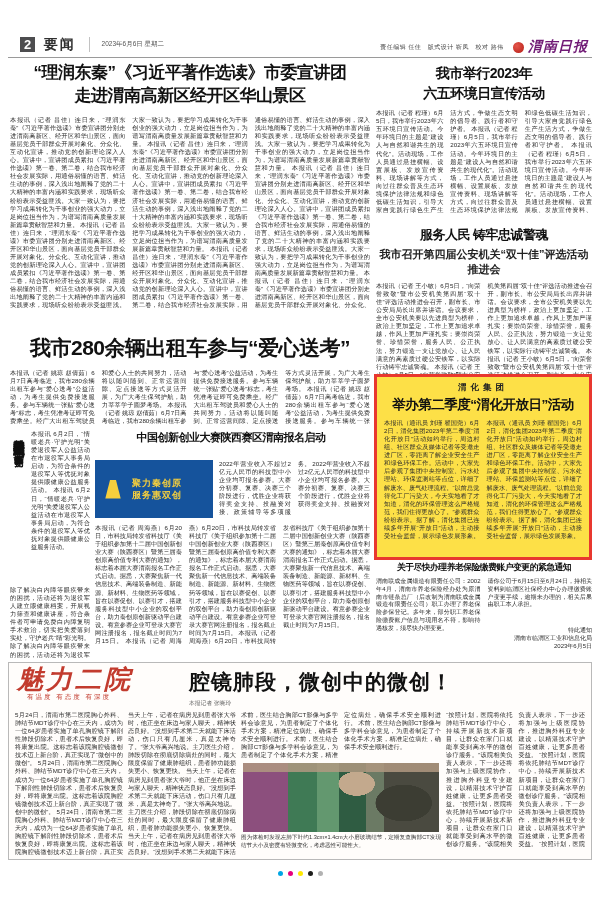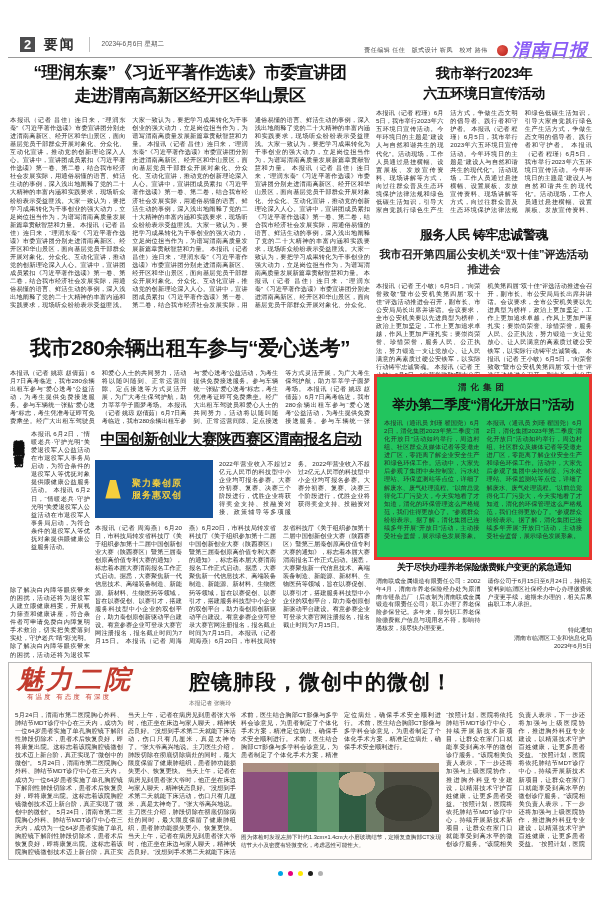--- a/index.html
+++ b/index.html
@@ -6,21 +6,21 @@
   .sheet{position:relative;width:600px;height:907px;margin:0 auto;background:#fff;overflow:hidden;}
   
   .hdr{position:absolute;left:20px;top:35px;right:12px;height:20px;}
   .pagenum{display:inline-block;background:#4d4d4f;color:#fff;font-weight:bold;font-size:13px;line-height:15px;padding:0 4px;vertical-align:middle;}
   .section{font-size:14px;font-weight:bold;color:#2f2f2f;margin-left:4px;vertical-align:middle;letter-spacing:2px;}
   .hdr-div{display:inline-block;width:1px;height:15px;background:#c2c2c2;margin:0 7px 0 9px;vertical-align:middle;}
   .date{font-size:6.5px;color:#555;vertical-align:middle;}
   .hdr-right{position:absolute;right:0;top:3px;font-size:6px;color:#444;white-space:nowrap;}
   .hdr-right .editors{vertical-align:middle;letter-spacing:.5px;}
   .logo-dot{display:inline-block;width:11px;height:11px;border-radius:50%;background:radial-gradient(circle at 35% 35%,#e5574b,#b41d17);vertical-align:middle;margin:0 2px 0 8px;}
-  .paper-logo{font-family:"Liberation Serif",serif;font-style:italic;font-weight:bold;font-size:18px;color:#8b5cf6;vertical-align:middle;letter-spacing:1px;margin-top:29px;}
+  .paper-logo{font-family:"Liberation Serif",serif;font-style:italic;font-weight:bold;font-size:14px;color:#701a75;vertical-align:middle;letter-spacing:1px;margin-top:29px;}
   .hdr-rule{position:absolute;left:8px;right:8px;top:57px;border-top:1px solid #9a9a9a;}
   
   .t-center{text-align:center;}
   .headline{font-weight:bold;color:#111;letter-spacing:-.5px;}
   .body-txt{font-size:6.2px;line-height:1.3;color:#2a2a2a;text-align:justify;overflow:hidden;}
   .cols-2{column-count:2;column-gap:7px;}
   .cols-3{column-count:3;column-gap:7px;}
   .cols-4{column-count:4;column-gap:7px;}
   
   .art-xjp{position:absolute;left:10px;top:62px;width:360px;}
@@ -40,28 +40,28 @@
   .art-vet{position:absolute;left:10px;top:430px;width:80px;height:230px;}
   .vet-row{display:flex;height:152px;}
   .v-title{writing-mode:vertical-rl;height:152px;color:#111;}
   .v-title .vt-main{font-size:11.5px;font-weight:bold;letter-spacing:.5px;}
   .v-title .vt-quote{font-size:9px;font-weight:bold;margin-top:2px;}
   .vet-side{flex:1;margin-left:3px;}
   .vet-side .body-txt{height:152px;}
   .vet-bottom{margin-top:4px;height:72px;}
   
   .art-contest{position:absolute;left:92px;top:430px;width:278px;height:230px;}
-  .art-contest .headline{font-size:15px;text-decoration:underline;}
+  .art-contest .headline{font-size:11px;}
   .banner{position:absolute;left:3px;top:30px;width:118px;height:58px;background:#15539c;display:flex;align-items:center;padding:0 6px;box-sizing:border-box;}
   .banner-glyph{width:24px;height:19px;background:#f6cf3d;clip-path:polygon(38% 0,62% 0,82% 100%,18% 100%);margin-right:7px;flex:none;}
   .banner-text{color:#f6cf3d;font-size:9px;font-weight:bold;line-height:1.35;letter-spacing:1px;}
   .contest-side{position:absolute;left:127px;top:30px;right:0;height:58px;}
   .contest-below{position:absolute;left:3px;right:0;top:94px;height:132px;}
   
-  .art-weihua{position:absolute;left:374px;top:374px;width:218px;height:186px;border:3px solid #e8382f;box-sizing:border-box;padding:5px 7px;background:#22c55e;}
+  .art-weihua{position:absolute;left:374px;top:374px;width:218px;height:186px;border:3px solid #e8382f;box-sizing:border-box;padding:5px 7px;background:#fde047;}
   .art-weihua .kicker{font-size:8.5px;font-weight:bold;letter-spacing:4px;color:#222;}
   .art-weihua .headline{font-size:13.5px;margin-top:2px;}
   .art-weihua .body-txt{margin-top:5px;height:128px;}
   
   .art-notice{position:absolute;left:376px;top:562px;width:216px;}
   .art-notice .headline{font-size:8.8px;}
   .notice-body{display:flex;gap:7px;margin-top:4px;}
   .notice-col{flex:1;}
   .notice-col .body-txt{height:76px;font-size:6px;}
   .sign{font-size:6px;color:#2a2a2a;text-align:right;line-height:1.35;}

